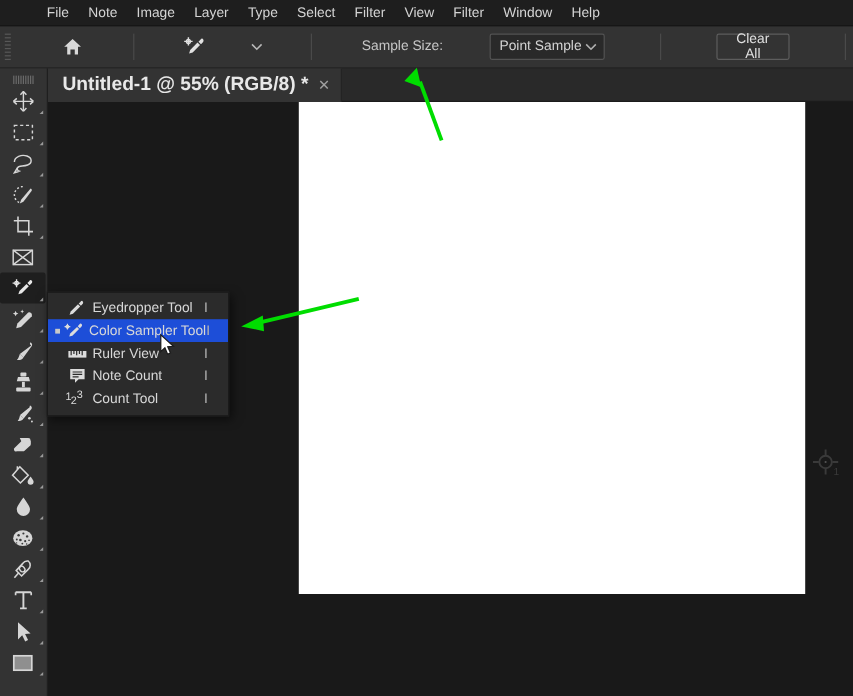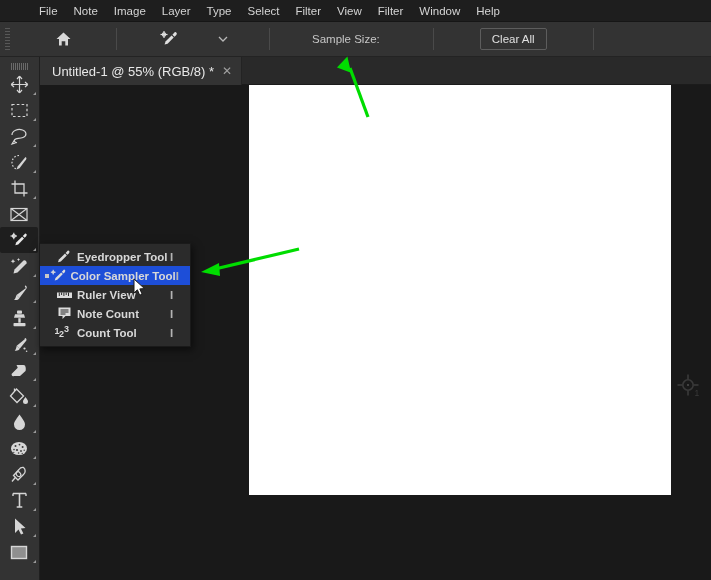--- a/index.html
+++ b/index.html
@@ -88,21 +88,21 @@
   .tab-expand {
     position: absolute; left: 4px; top: 2px; color: #a8a8a8;
     font-size: 10px; letter-spacing: -1px; cursor: pointer;
   }
   .tab {
     position: absolute; left: 40px; top: 0; height: 28px;
     background: #333333; display: flex; align-items: center;
     padding: 0 9px 0 12px; gap: 8px; cursor: pointer;
     border-right: 1px solid #232323;
   }
-  .tab .title { color: #e8e8e8; font-size: 13px; font-weight: normal; white-space: nowrap; }
+  .tab .title { color: #e8e8e8; font-size: 16px; font-weight: bold; white-space: nowrap; }
   .tab .closex { color: #a0a0a0; font-size: 12px; line-height: 1; cursor: pointer; }
 
   
   .toolbar {
     position: absolute; left: 0; top: 57px; width: 40px; height: 523px;
     background: #333333; border-right: 1px solid #1f1f1f;
     z-index: 5;
   }
   .tb-grip {
     height: 14px; display: flex; align-items: center; justify-content: center;
@@ -139,21 +139,21 @@
   .flyout {
     position: absolute; left: 39px; top: 243px;
     width: 152px; background: #2b2b2b;
     border: 1px solid #1a1a1a;
     box-shadow: 2px 3px 8px rgba(0,0,0,0.55);
     padding: 3px 0 4px 0;
     z-index: 20;
   }
   .fly-item {
     height: 19px; display: flex; align-items: center;
-    padding-left: 4px; cursor: pointer; position: relative; font-weight: bold;
+    padding-left: 4px; cursor: pointer; position: relative;
   }
   .fly-item.selected { background: #1d4ed8; }
   .fly-bullet {
     width: 9px; display: flex; align-items: center; justify-content: center;
   }
   .fly-bullet i { width: 4px; height: 4px; background: #c8c8c8; display: none; }
   .fly-item.selected .fly-bullet i { display: block; }
   .fly-icon {
     width: 22px; display: flex; align-items: center; justify-content: center;
   }
@@ -236,20 +236,28 @@
         <svg width="10" height="8" viewBox="0 0 10 8">
           <path d="M1 2 L5 6 L9 2" stroke="#b8b8b8" stroke-width="1.3" fill="none"></path>
         </svg>
       </span>
     </div>
 
     <div class="opt-sep"></div>
 
     <div class="opt-label">Sample Size:</div>
 
+    <div class="select-box">
+      <span class="val">Point Sample</span>
+      <span>
+        <svg width="11" height="8" viewBox="0 0 11 8">
+          <path d="M1.5 2 L5.5 6 L9.5 2" stroke="#b0b0b0" stroke-width="1.3" fill="none"></path>
+        </svg>
+      </span>
+    </div>
 
     <div class="opt-sep" style="margin-left:14px;margin-right:14px;"></div>
 
     <button class="btn-clear">Clear All</button>
 
     <div class="opt-sep" style="margin-left:14px;"></div>
   </div>
 
   <div class="tabbar">
     <div class="tab-expand">&gt;&gt;</div>

